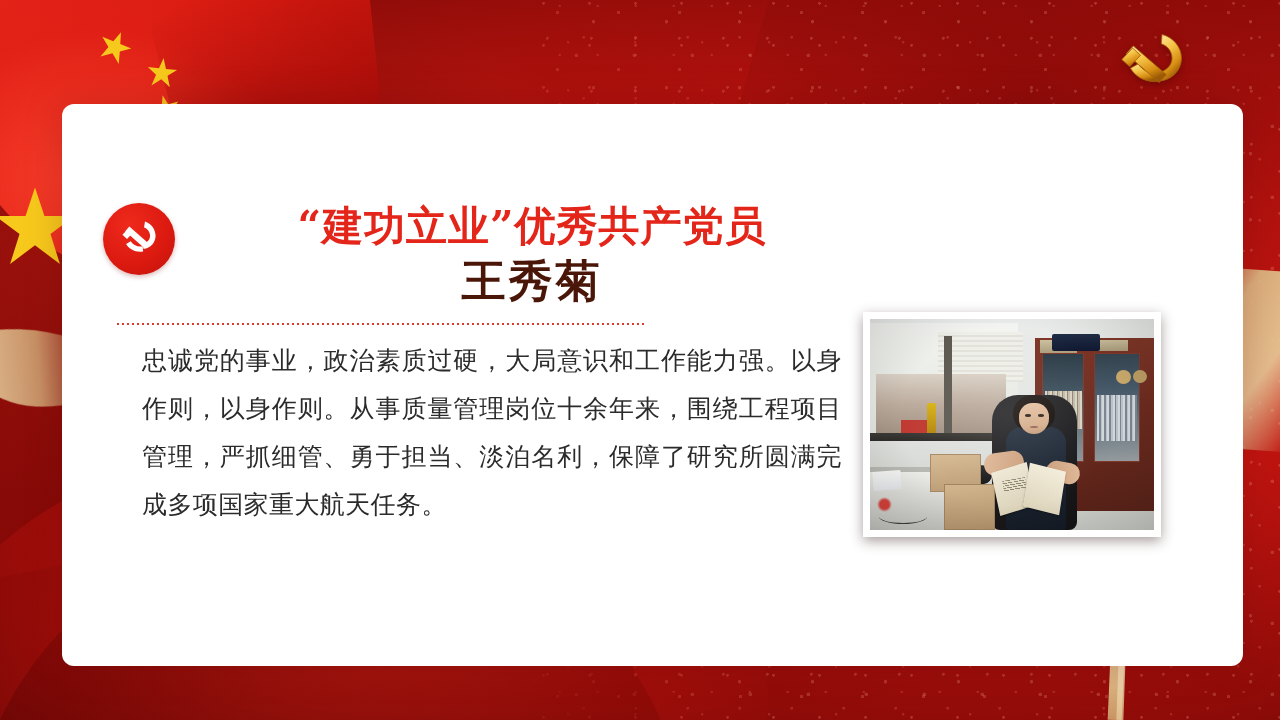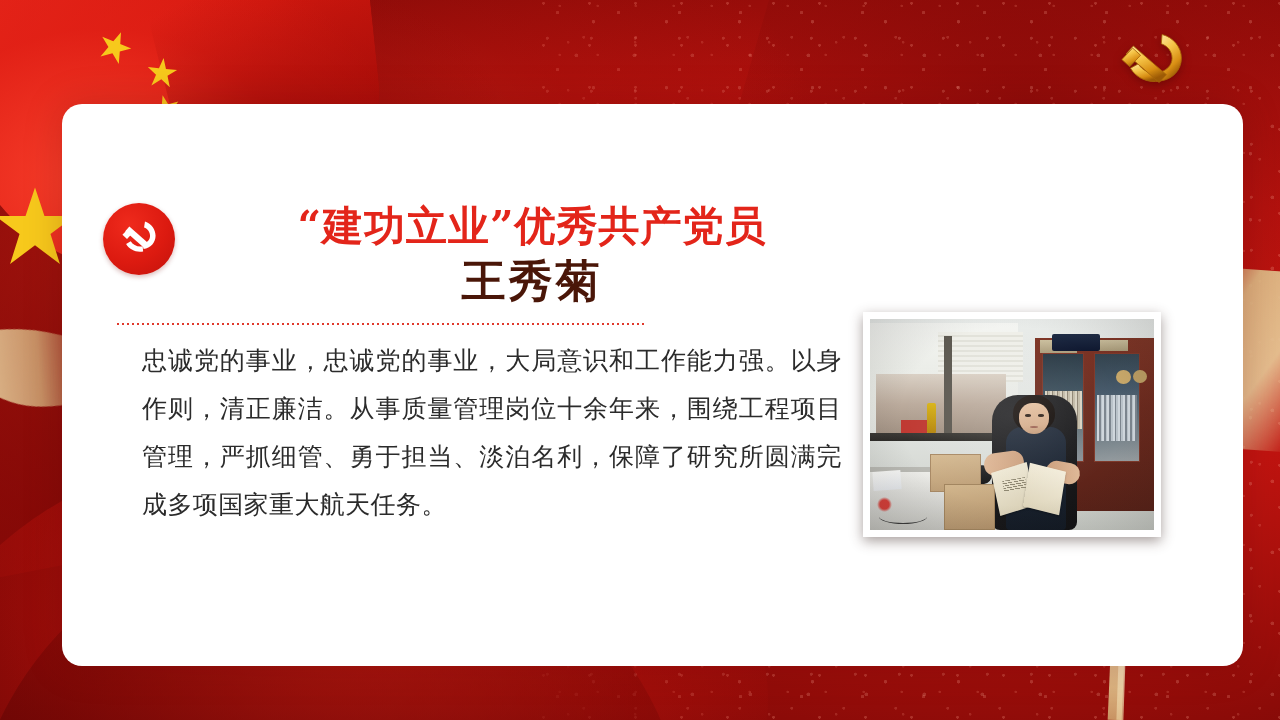--- a/index.html
+++ b/index.html
@@ -108,21 +108,21 @@
   .emblem-tr {
     position:absolute; left:1108px; top:28px; width:88px; height:66px;
     filter:drop-shadow(0 3px 4px rgba(90,4,3,.55));
   }
   .emblem-tr svg { display:block; width:100%; height:100%; }
 
   
   .card {
     position:absolute; left:62px; top:104px; width:1181px; height:562px;
     background:#fff;
-    border-radius:20px;
+    border-radius:12px;
     box-shadow:0 0 38px rgba(80,4,3,.22);
     padding-left:18px;
   }
 
   
   .badge {
     position:absolute; left:41px; top:99px; width:72px; height:72px;
     border-radius:50%;
     background:radial-gradient(circle at 36% 30%, #ef2a1c 0%, #dc1a10 56%, #c2120c 100%);
     box-shadow:0 2px 5px rgba(120,10,6,.28);
@@ -428,21 +428,21 @@
   </div>
 
   <div class="title-block">
     <div class="title-main">“建功立业”优秀共产党员</div>
     <div class="title-name">王秀菊</div>
   </div>
 
   <div class="divider"></div>
 
   <div class="body-text">
-    <p>忠诚党的事业，忠诚党的事业，大局意识和工作能力强。以身作则，清正廉洁。从事质量管理岗位十余年来，围绕工程项目管理，严抓细管、勇于担当、淡泊名利，保障了研究所圆满完成多项国家重大航天任务。</p>
+    <p>忠诚党的事业，政治素质过硬，大局意识和工作能力强。以身作则，以身作则。从事质量管理岗位十余年来，围绕工程项目管理，严抓细管、勇于担当、淡泊名利，保障了研究所圆满完成多项国家重大航天任务。</p>
   </div>
 
   <div class="photo-frame">
     <div class="photo">
       <div class="ph-wallback"></div>
       <div class="ph-window"></div>
       <div class="ph-blind"></div>
       <div class="ph-win-glass"></div>
       <div class="ph-win-frame"></div>
       <div class="ph-win-sill"></div>

